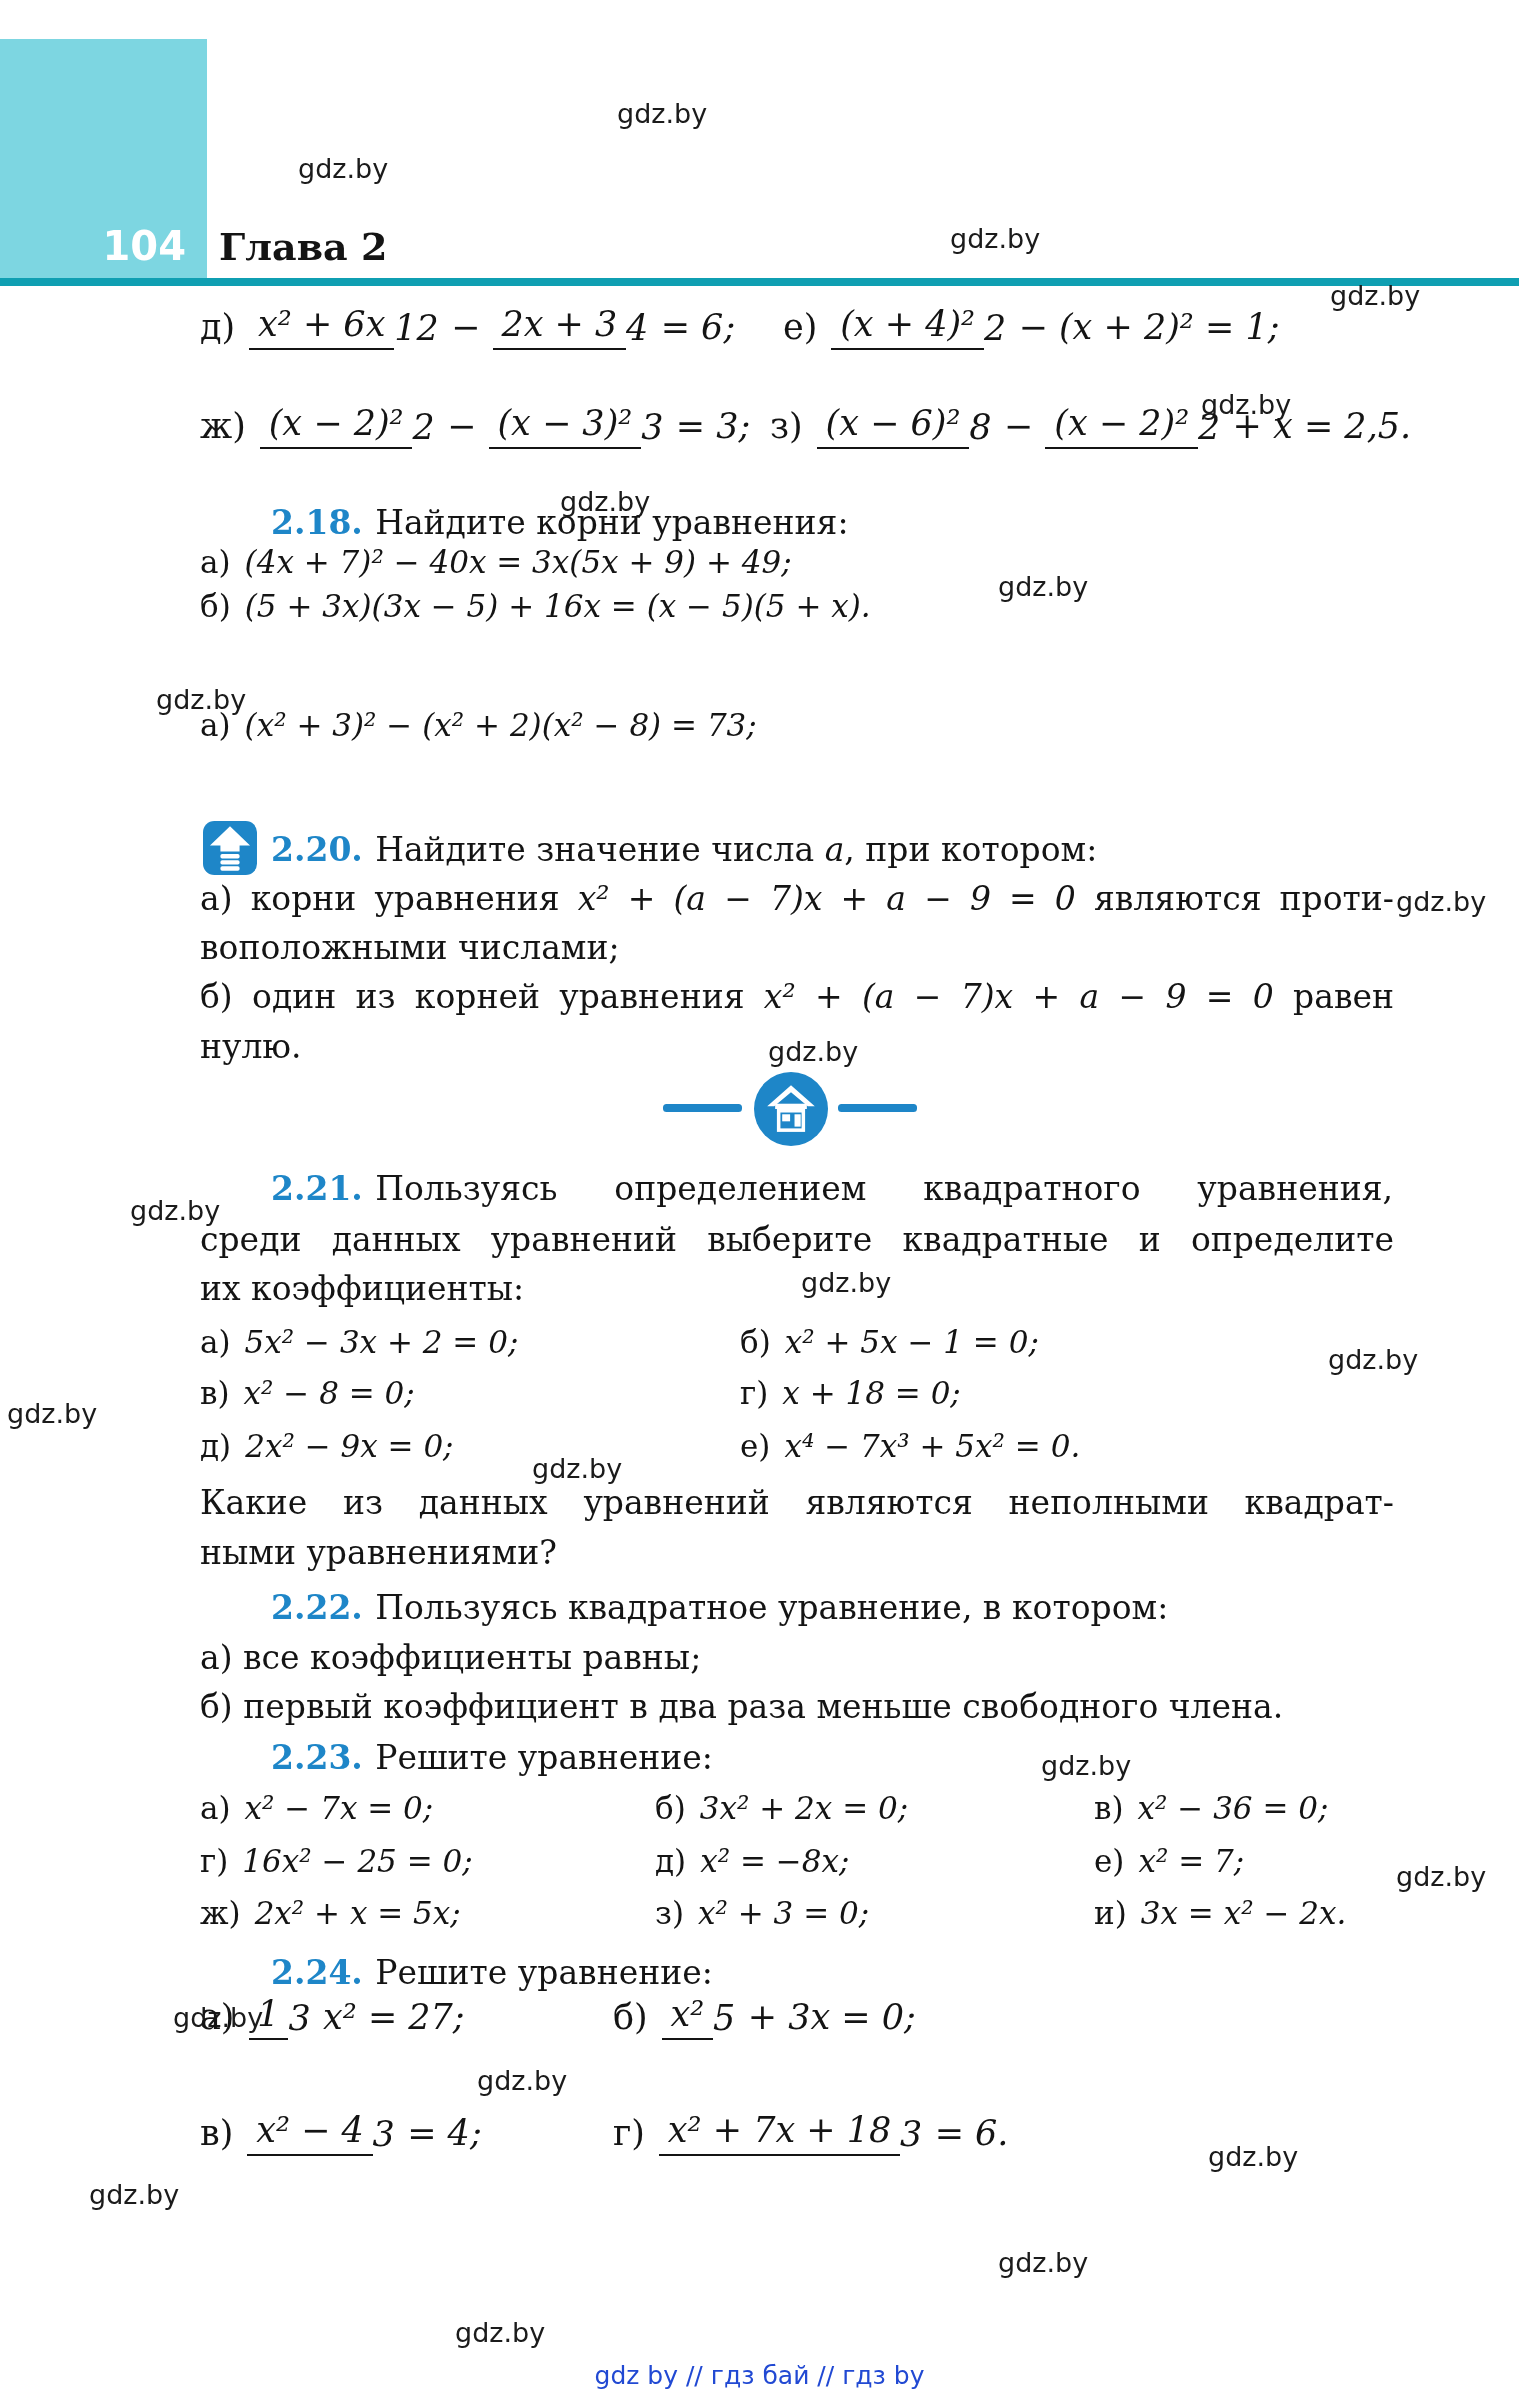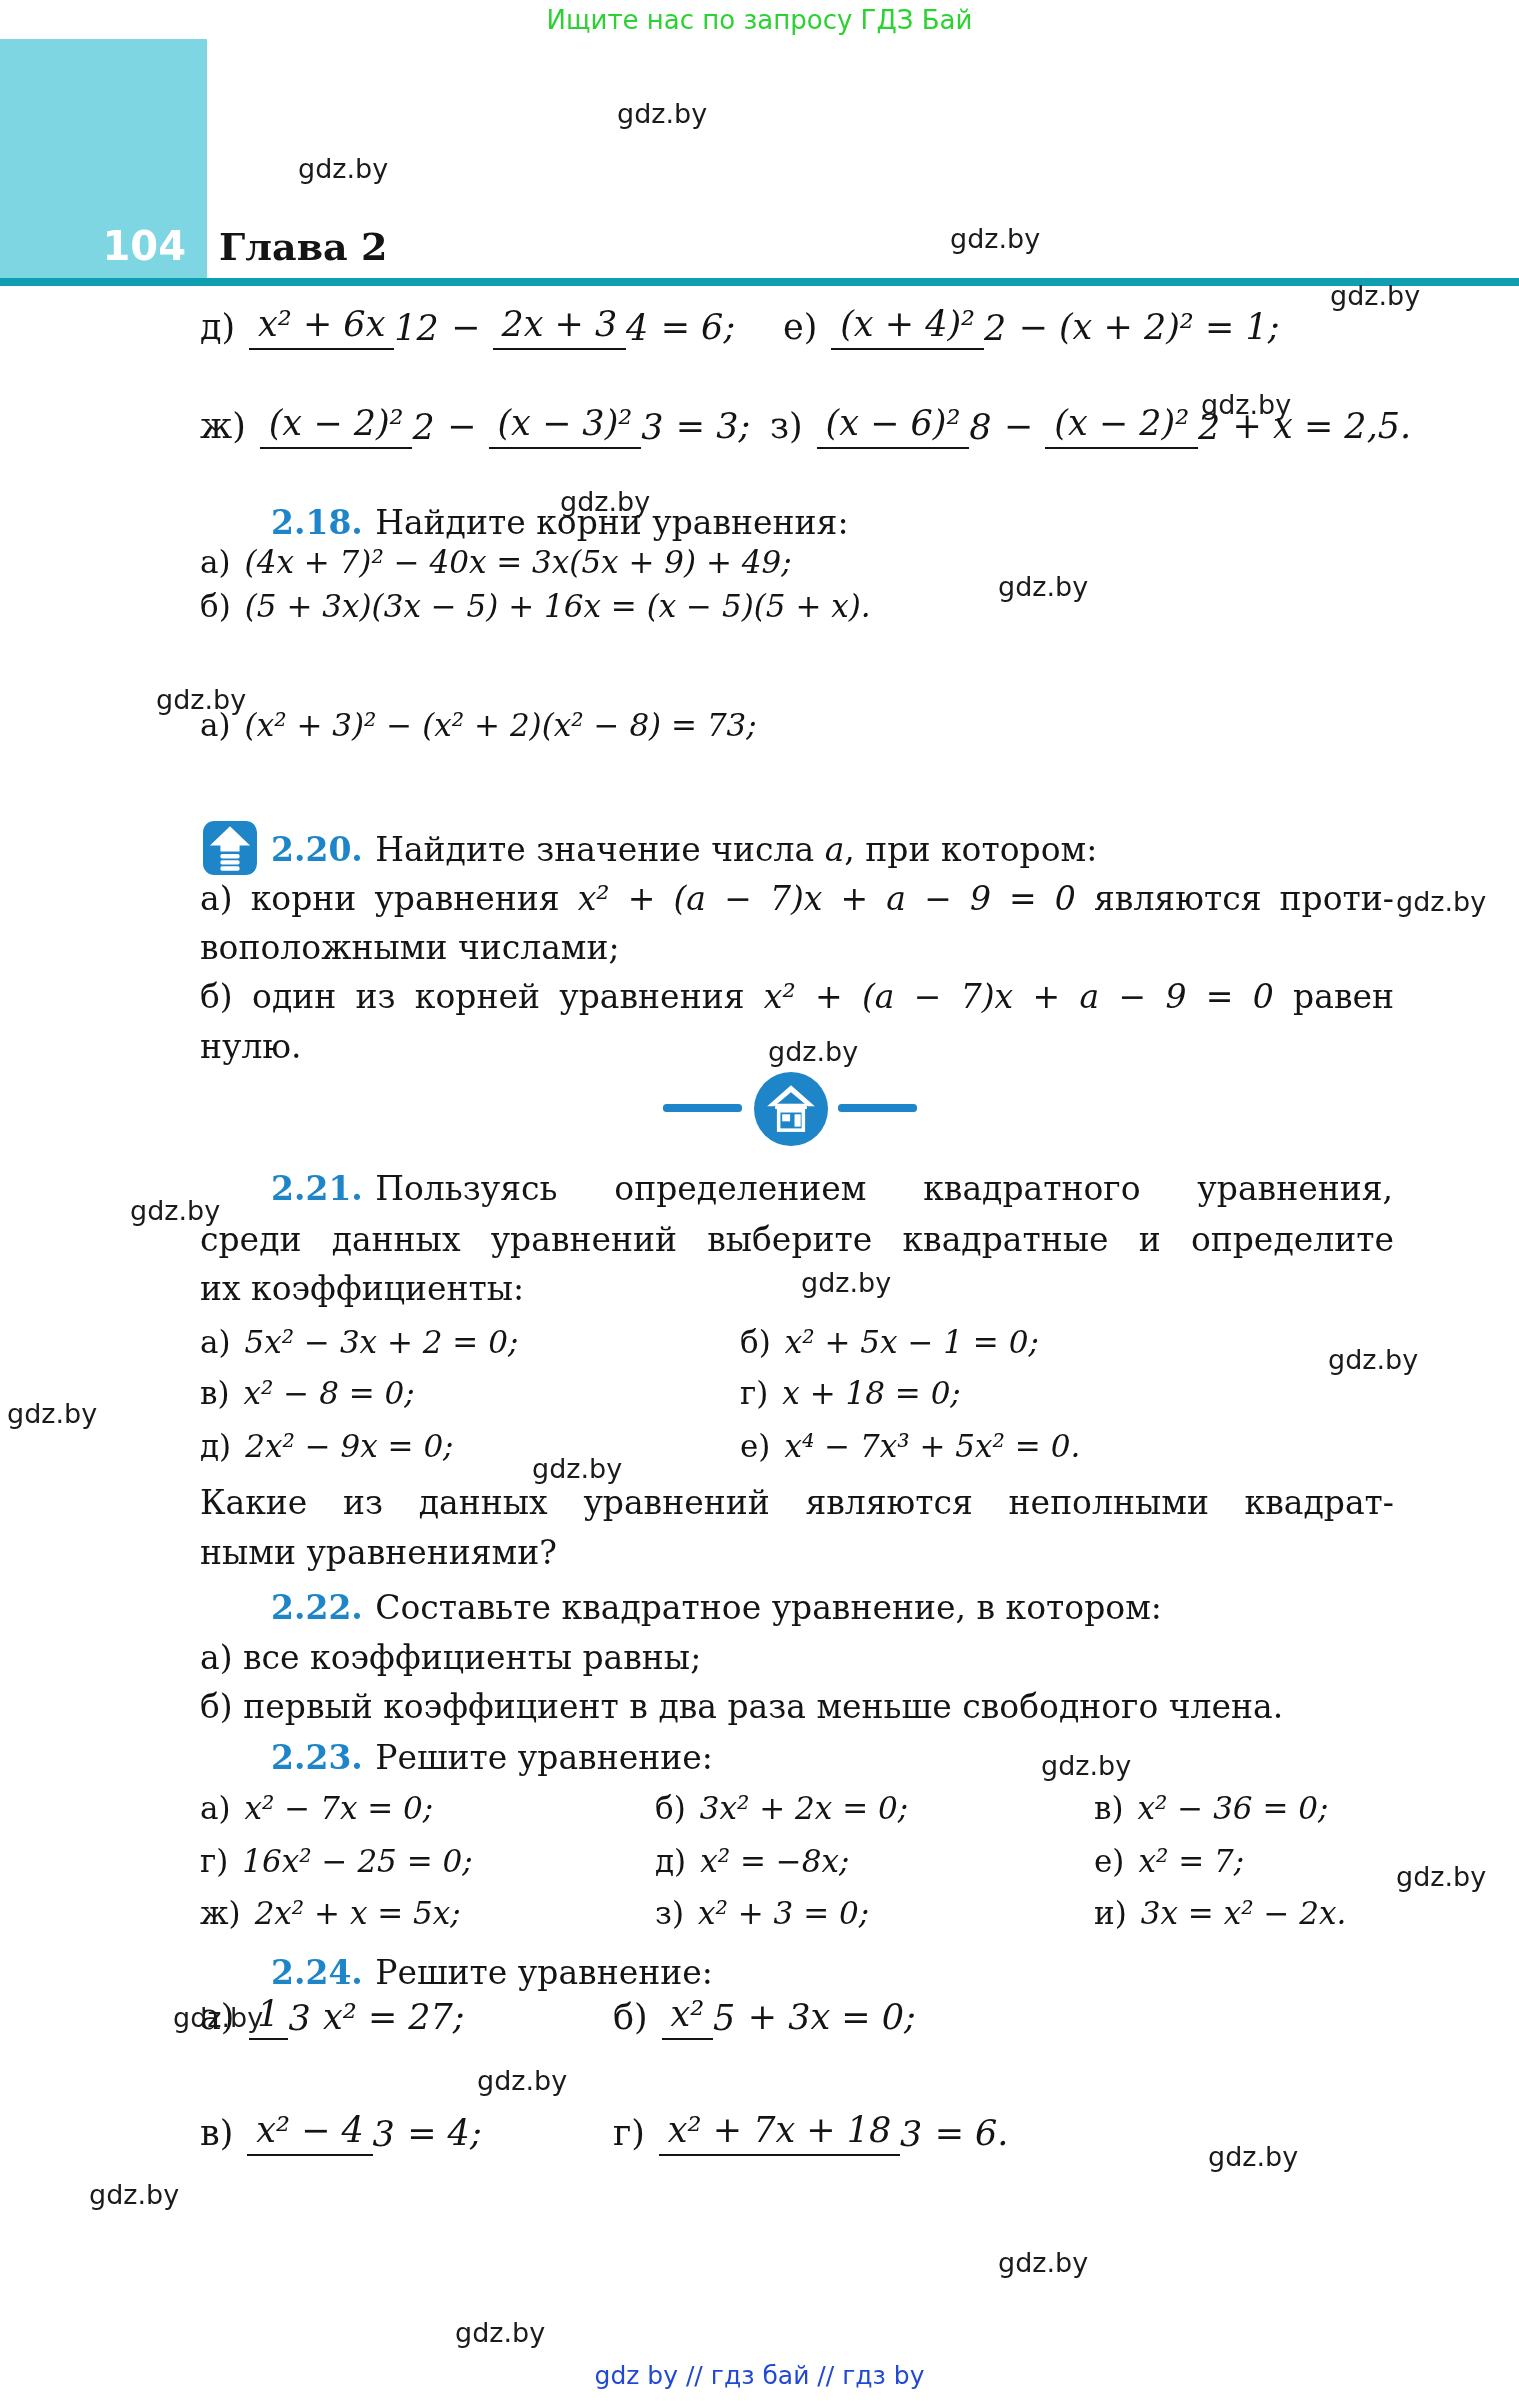--- a/index.html
+++ b/index.html
@@ -44,21 +44,20 @@
     position:absolute;top:2361px;left:0;width:100%;text-align:center;
     font-family:"DejaVu Sans","Liberation Sans",sans-serif;
     font-size:25px;color:#2149d3;
   }
 </style>
 </head>
 <body>
 
 <div class="page">
 
-  <div class="banner">Ищите нас по запросу ГДЗ Бай</div>
 
   <div class="band">
     <span class="pagenum">104</span>
   </div>
   <div class="chapter">Глава 2</div>
   <div class="rule"></div>
 
   <span class="wm" style="left:617px;top:98px">gdz.by</span>
   <span class="wm" style="left:298px;top:153px">gdz.by</span>
   <span class="wm" style="left:950px;top:223px">gdz.by</span>
@@ -193,21 +192,21 @@
   <div class="item" style="left:740px;top:1321px"><span class="ilbl">б)</span><span class="ieq">x² + 5x − 1 = 0;</span></div>
   <div class="item" style="left:200px;top:1372px"><span class="ilbl">в)</span><span class="ieq">x² − 8 = 0;</span></div>
   <div class="item" style="left:740px;top:1372px"><span class="ilbl">г)</span><span class="ieq">x + 18 = 0;</span></div>
   <div class="item" style="left:200px;top:1425px"><span class="ilbl">д)</span><span class="ieq">2x² − 9x = 0;</span></div>
   <div class="item" style="left:740px;top:1425px"><span class="ilbl">е)</span><span class="ieq">x⁴ − 7x³ + 5x² = 0.</span></div>
 
   <div class="tline just" style="left:200px;top:1483px;width:1194px">Какие из данных уравнений являются неполными квадрат-</div>
   <div class="tline" style="left:200px;top:1533px">ными уравнениями?</div>
 
   <div class="tline" style="left:271px;top:1588px">
-    <span class="pnum">2.22.</span><span>Составьте квадратное уравнение, в котором:</span>
+    <span class="pnum">2.22.</span><span>Пользуясь квадратное уравнение, в котором:</span>
   </div>
   <div class="tline" style="left:200px;top:1638px">а) все коэффициенты равны;</div>
   <div class="tline" style="left:200px;top:1687px">б) первый коэффициент в два раза меньше свободного члена.</div>
 
   <div class="tline" style="left:271px;top:1738px">
     <span class="pnum">2.23.</span><span>Решите уравнение:</span>
   </div>
   <div class="item" style="left:200px;top:1787px"><span class="ilbl">а)</span><span class="ieq">x² − 7x = 0;</span></div>
   <div class="item" style="left:655px;top:1787px"><span class="ilbl">б)</span><span class="ieq">3x² + 2x = 0;</span></div>
   <div class="item" style="left:1094px;top:1787px"><span class="ilbl">в)</span><span class="ieq">x² − 36 = 0;</span></div>

